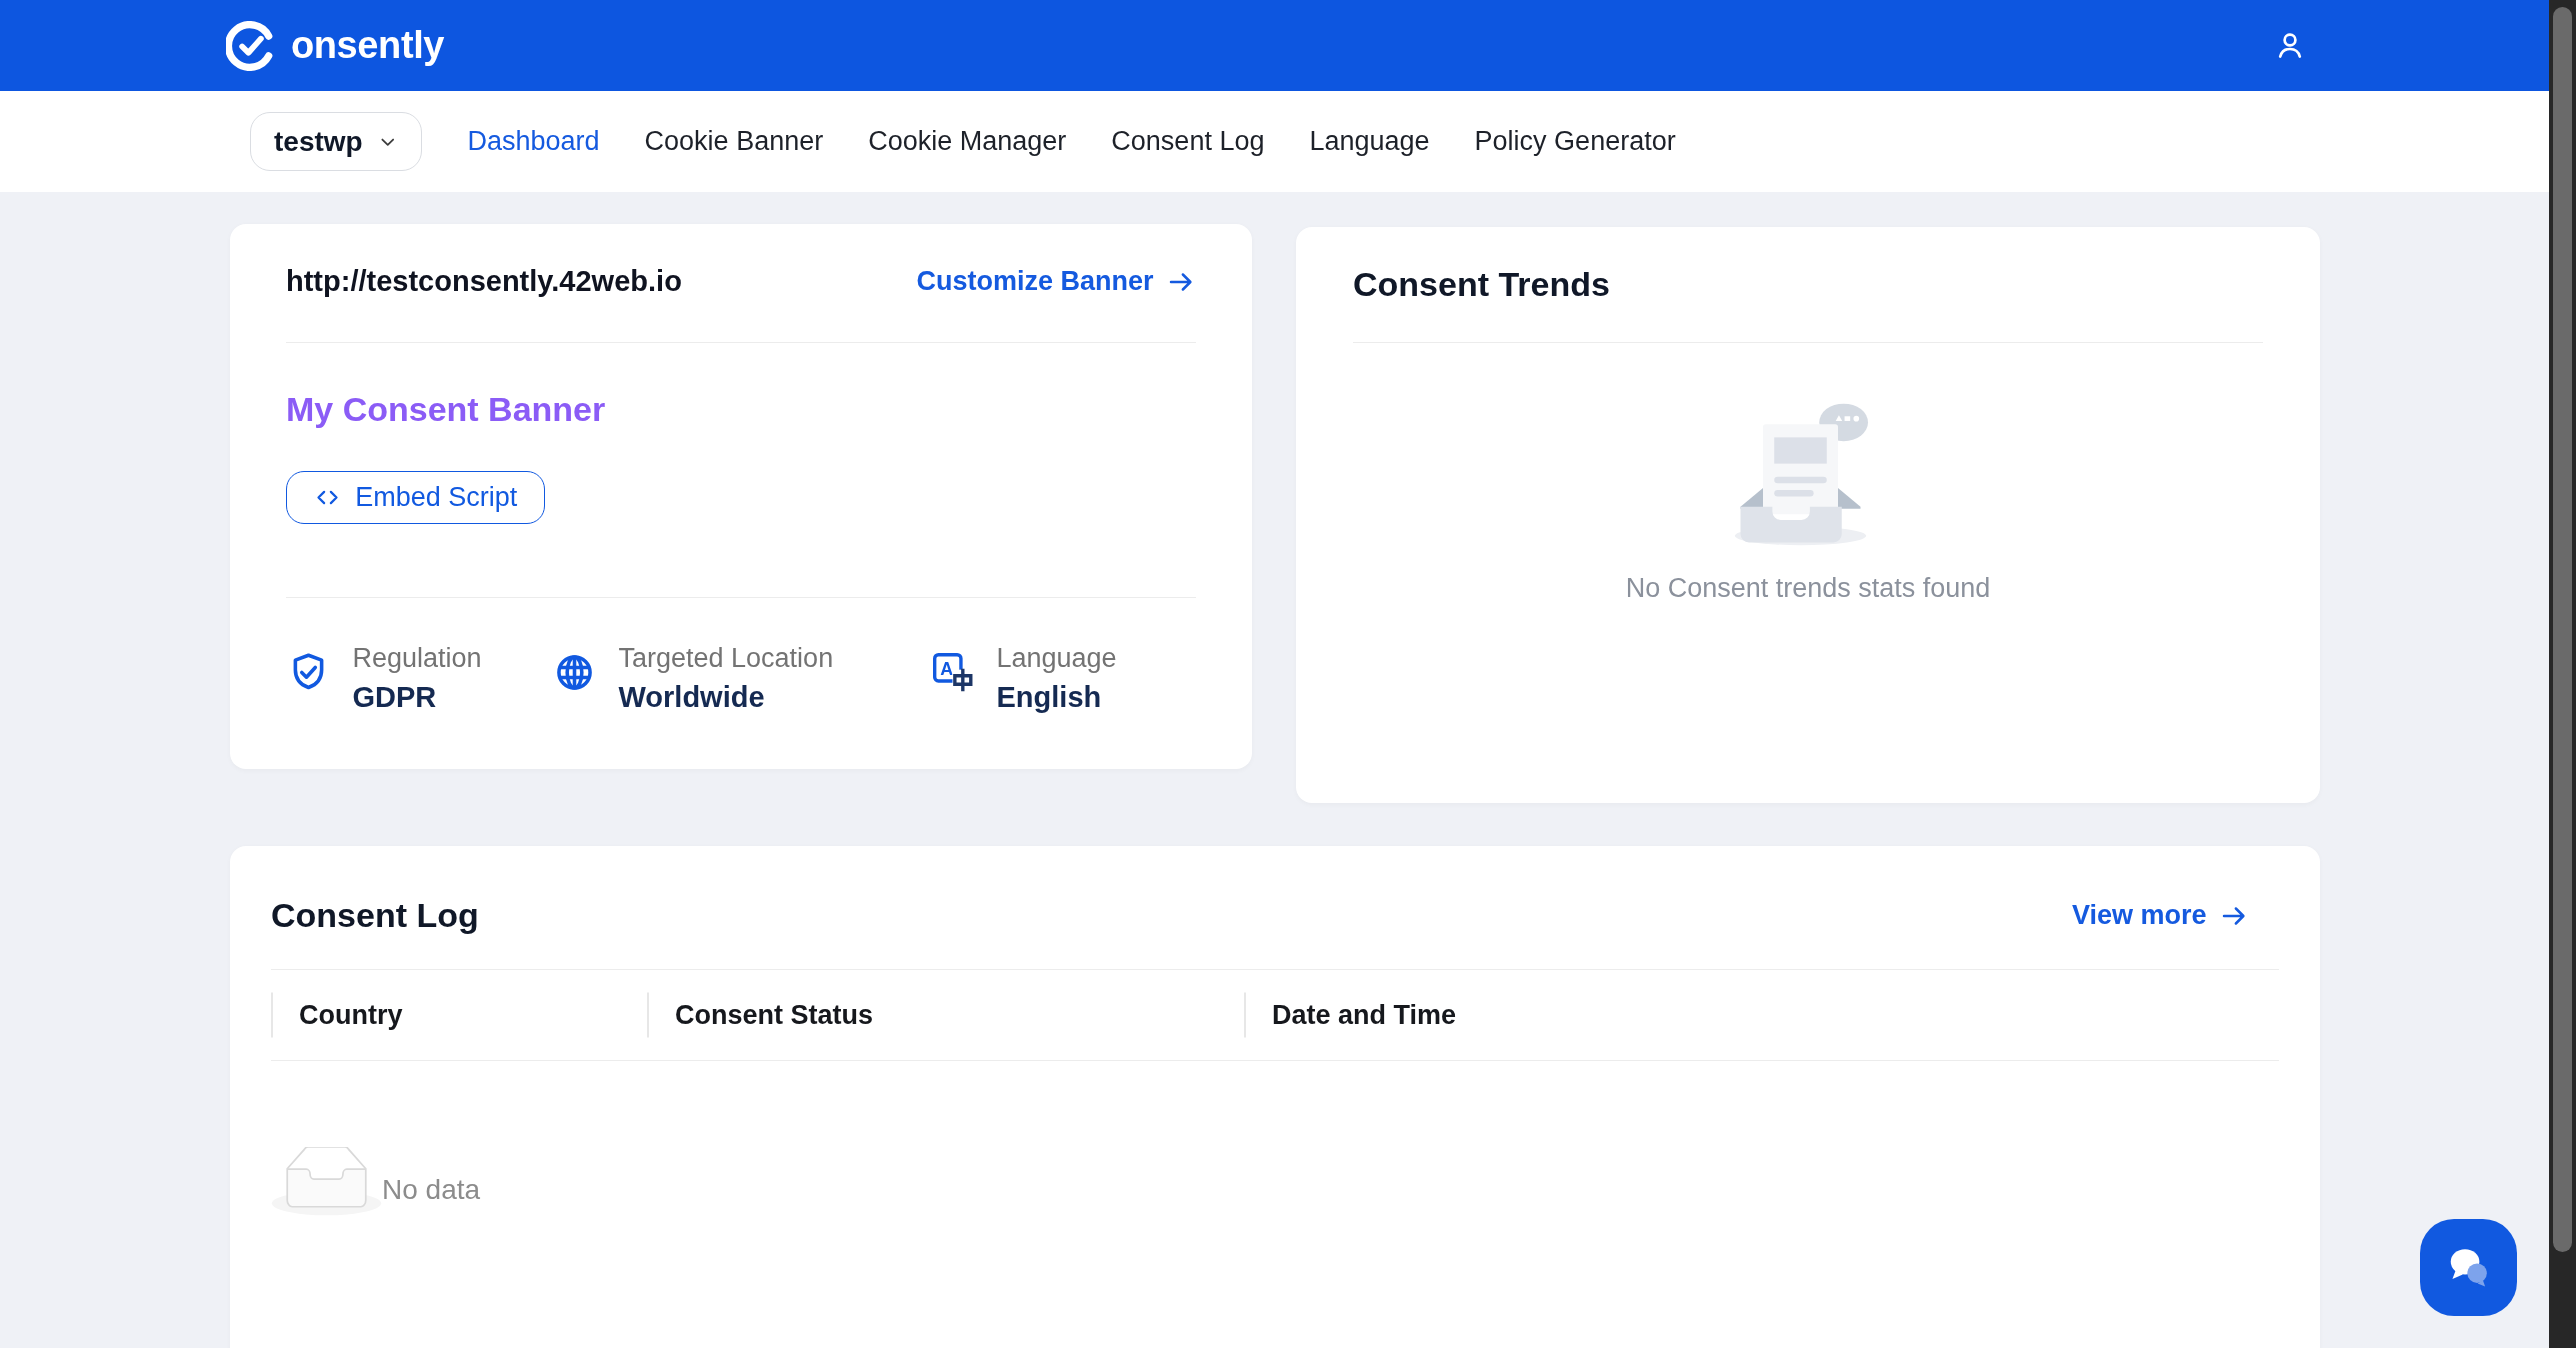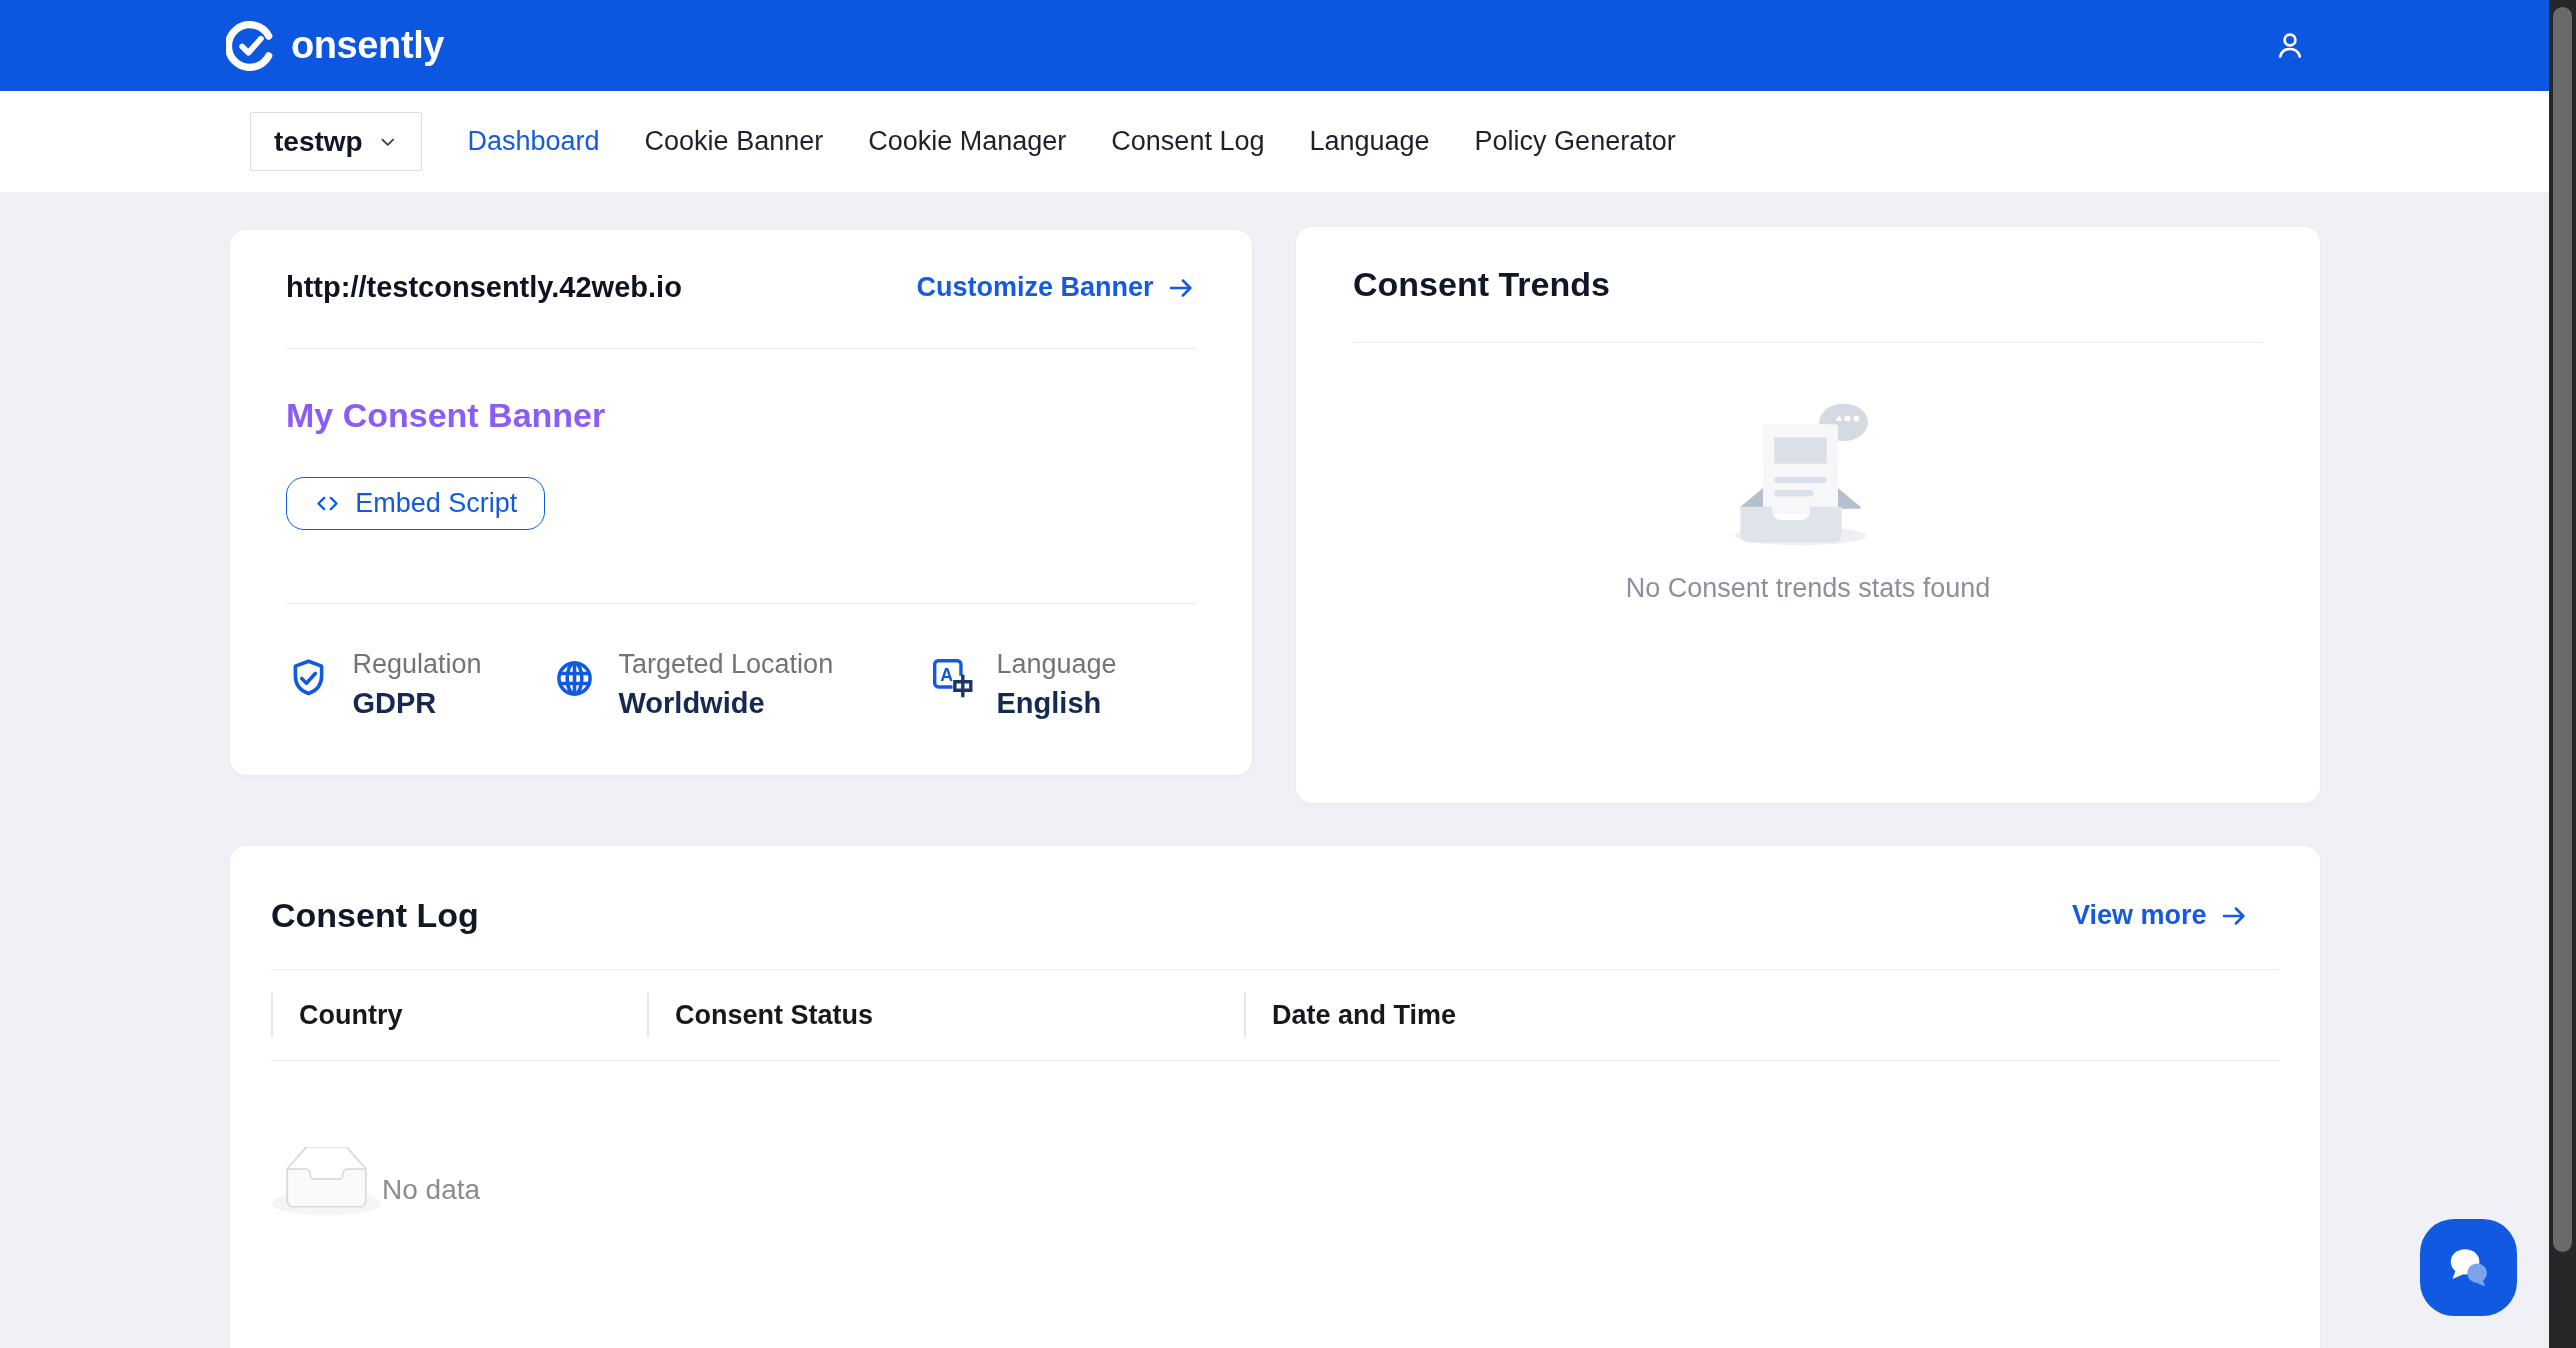--- a/index.html
+++ b/index.html
@@ -34,39 +34,39 @@
   .user-btn { width:39px; height:39px; display:flex; align-items:center; justify-content:center; cursor:pointer; }
   .user-btn svg { width:36px; height:36px; }
 
   
   .subnav {
     position:absolute; left:0; top:91px; width:2549px; height:101px;
     background:#FFFFFF; display:flex; align-items:center;
   }
   .subnav-inner { display:flex; align-items:center; padding-left:250px; }
   .site-pill {
-    height:59px; border:1.8px solid #DADDE2; border-radius:2px; background:#fff;
+    height:59px; border:1.8px solid #DADDE2; border-radius:20px; background:#fff;
     display:flex; align-items:center; gap:14.3px; padding:0 23px; cursor:pointer;
     margin-right:45px;
   }
   .site-pill-label { font-size:28px; font-weight:600; color:#101828; }
   .site-pill svg { width:21.5px; height:21.5px; }
   .subnav-tabs { display:flex; gap:45px; align-items:center; }
   .subnav-tab { font-size:27px; color:#1D2129; font-weight:500; cursor:pointer; }
   .subnav-tab.active { color:#155ADF; }
 
   
   .card {
     position:absolute; background:#fff; border-radius:16px;
     box-shadow:0 1.8px 5.4px rgba(16,24,40,.03);
   }
   .divider { border-top:1.8px solid #ECECEC; }
 
   
-  .banner-card { left:230px; top:230px; width:1022px; height:545px; padding:38px 56px 0; }
+  .banner-card { left:230px; top:224px; width:1022px; height:545px; padding:38px 56px 0; }
   .banner-row { display:flex; align-items:center; justify-content:space-between; height:39px; }
   .site-url { font-size:29px; font-weight:700; color:#0F1320; }
   .link-blue {
     display:flex; align-items:center; gap:12.5px; color:#155ADF;
     font-size:27px; font-weight:700; cursor:pointer;
   }
   .link-blue svg { width:30px; height:30px; }
   .banner-card .divider.d1 { margin-top:41px; }
   .banner-title { margin-top:47px; font-size:34px; font-weight:700; color:#8b5cf6; }
   .embed-btn {

